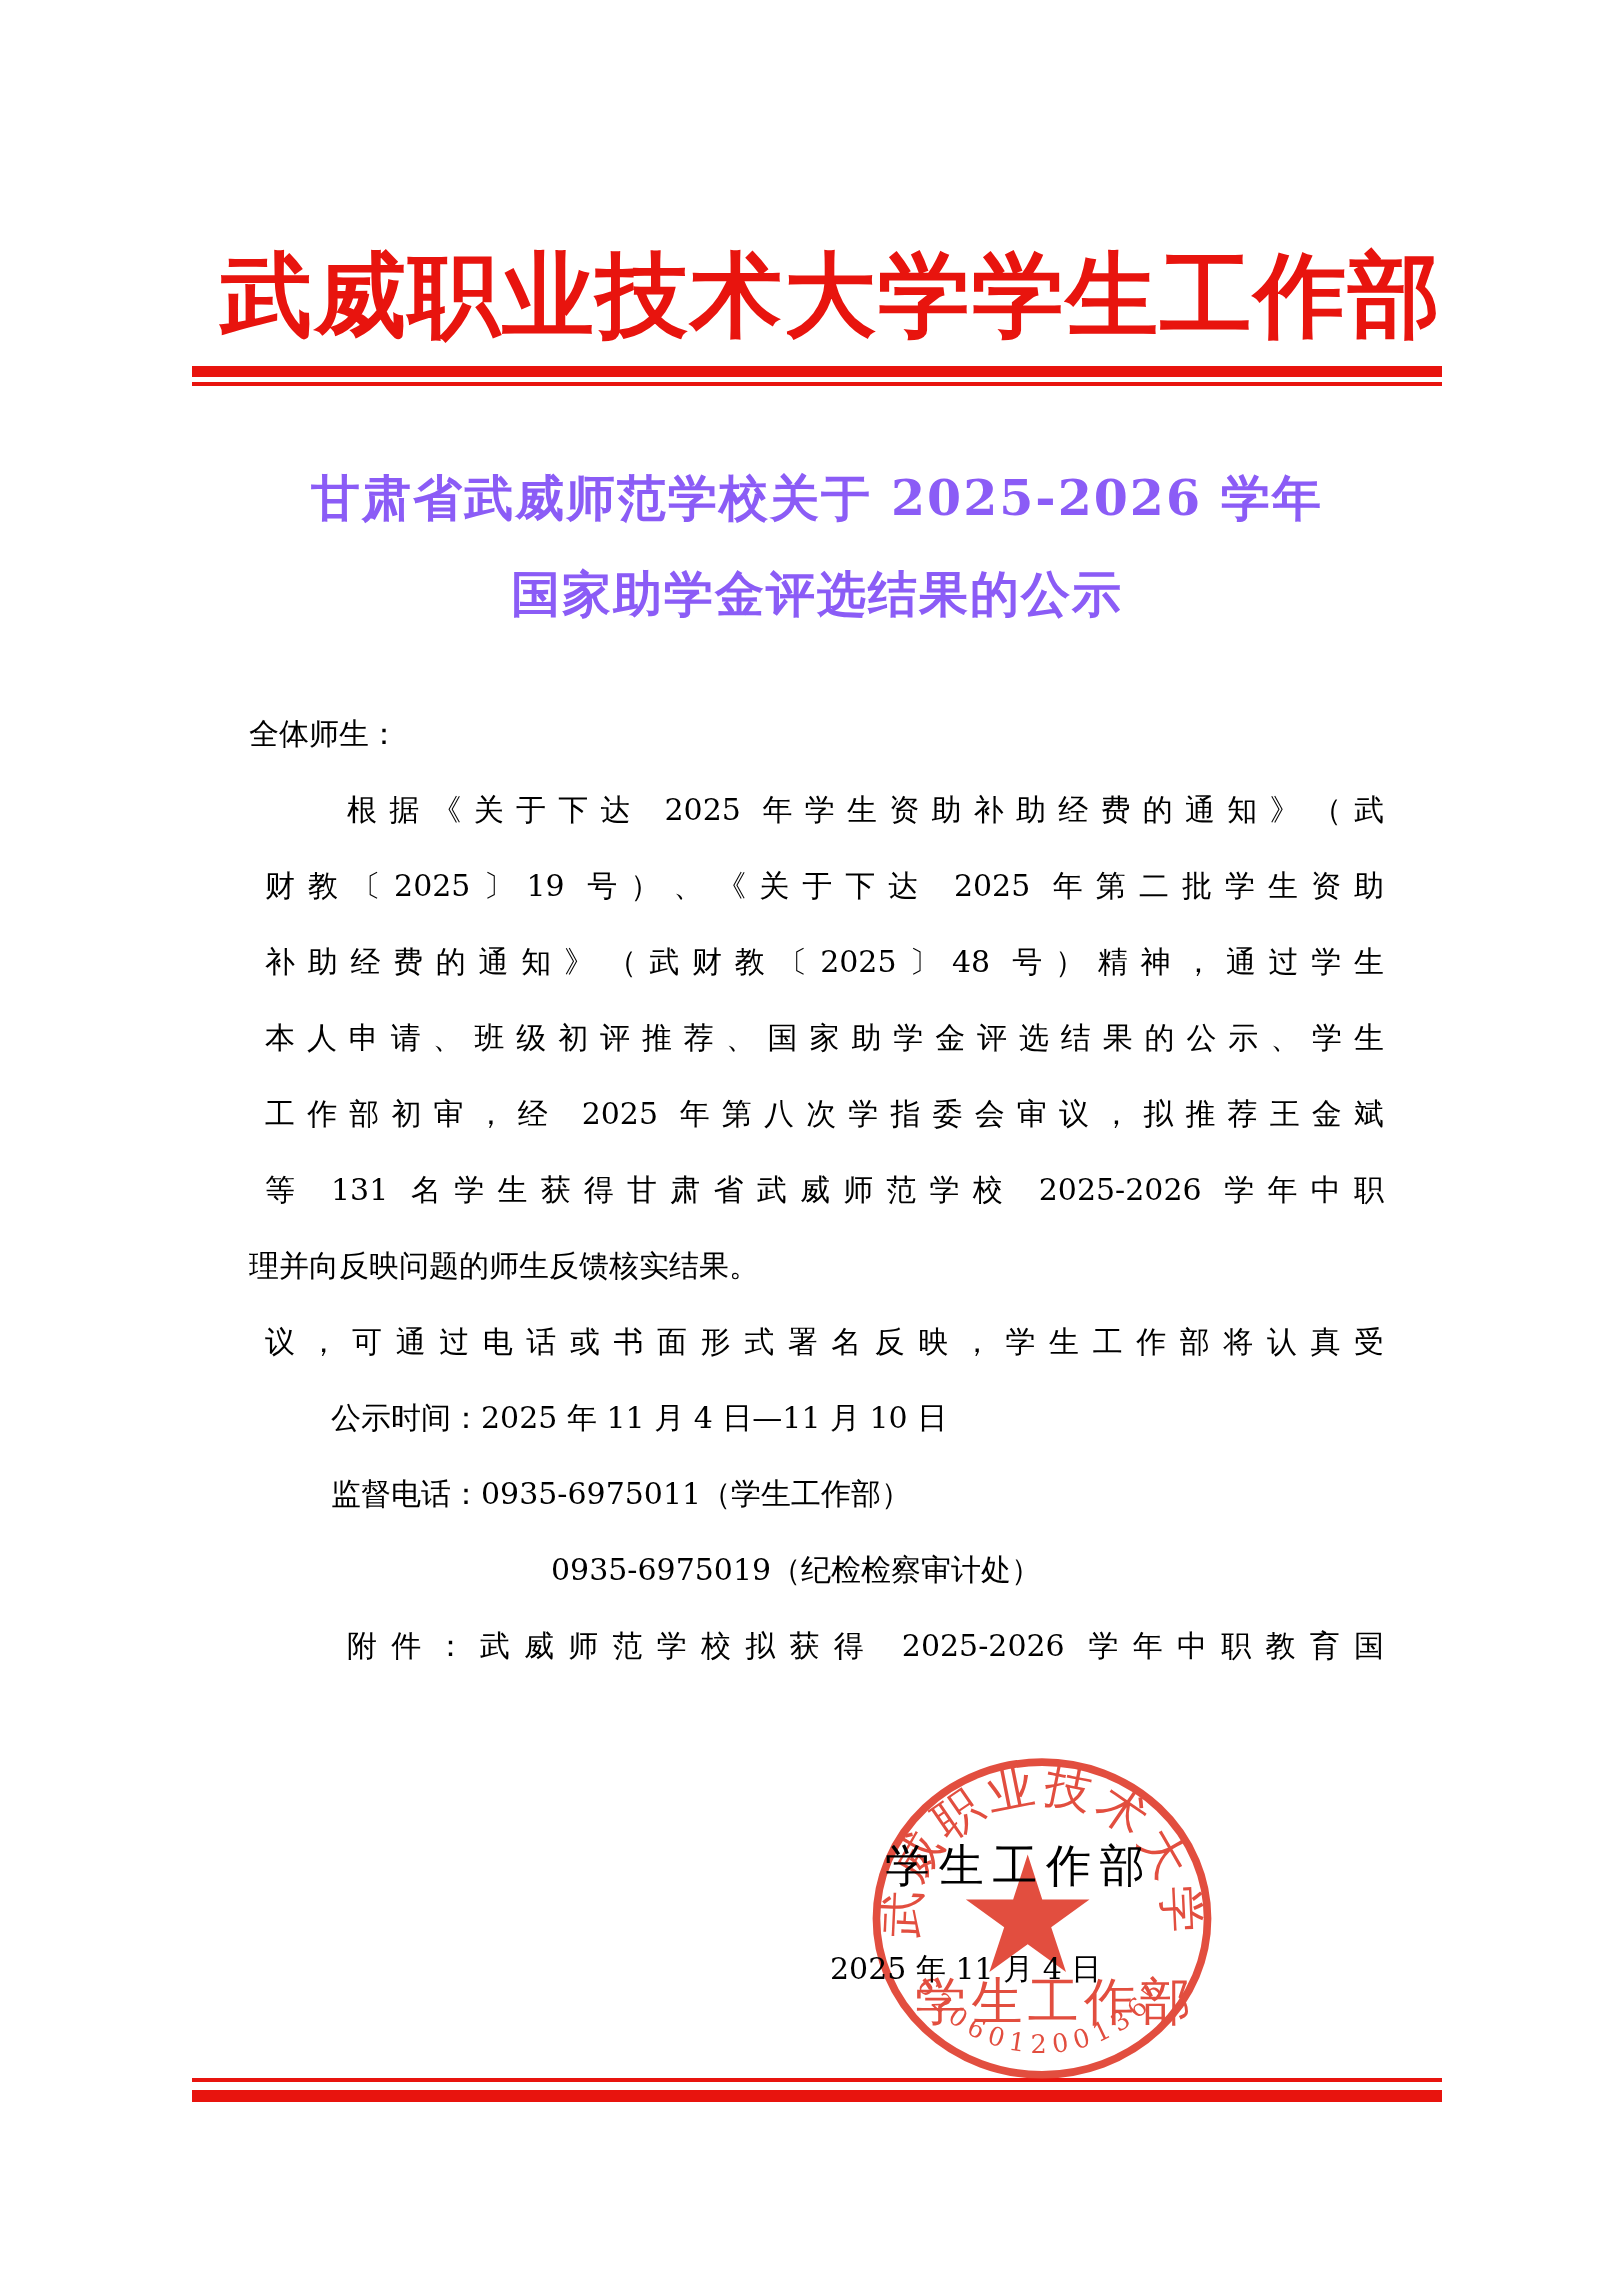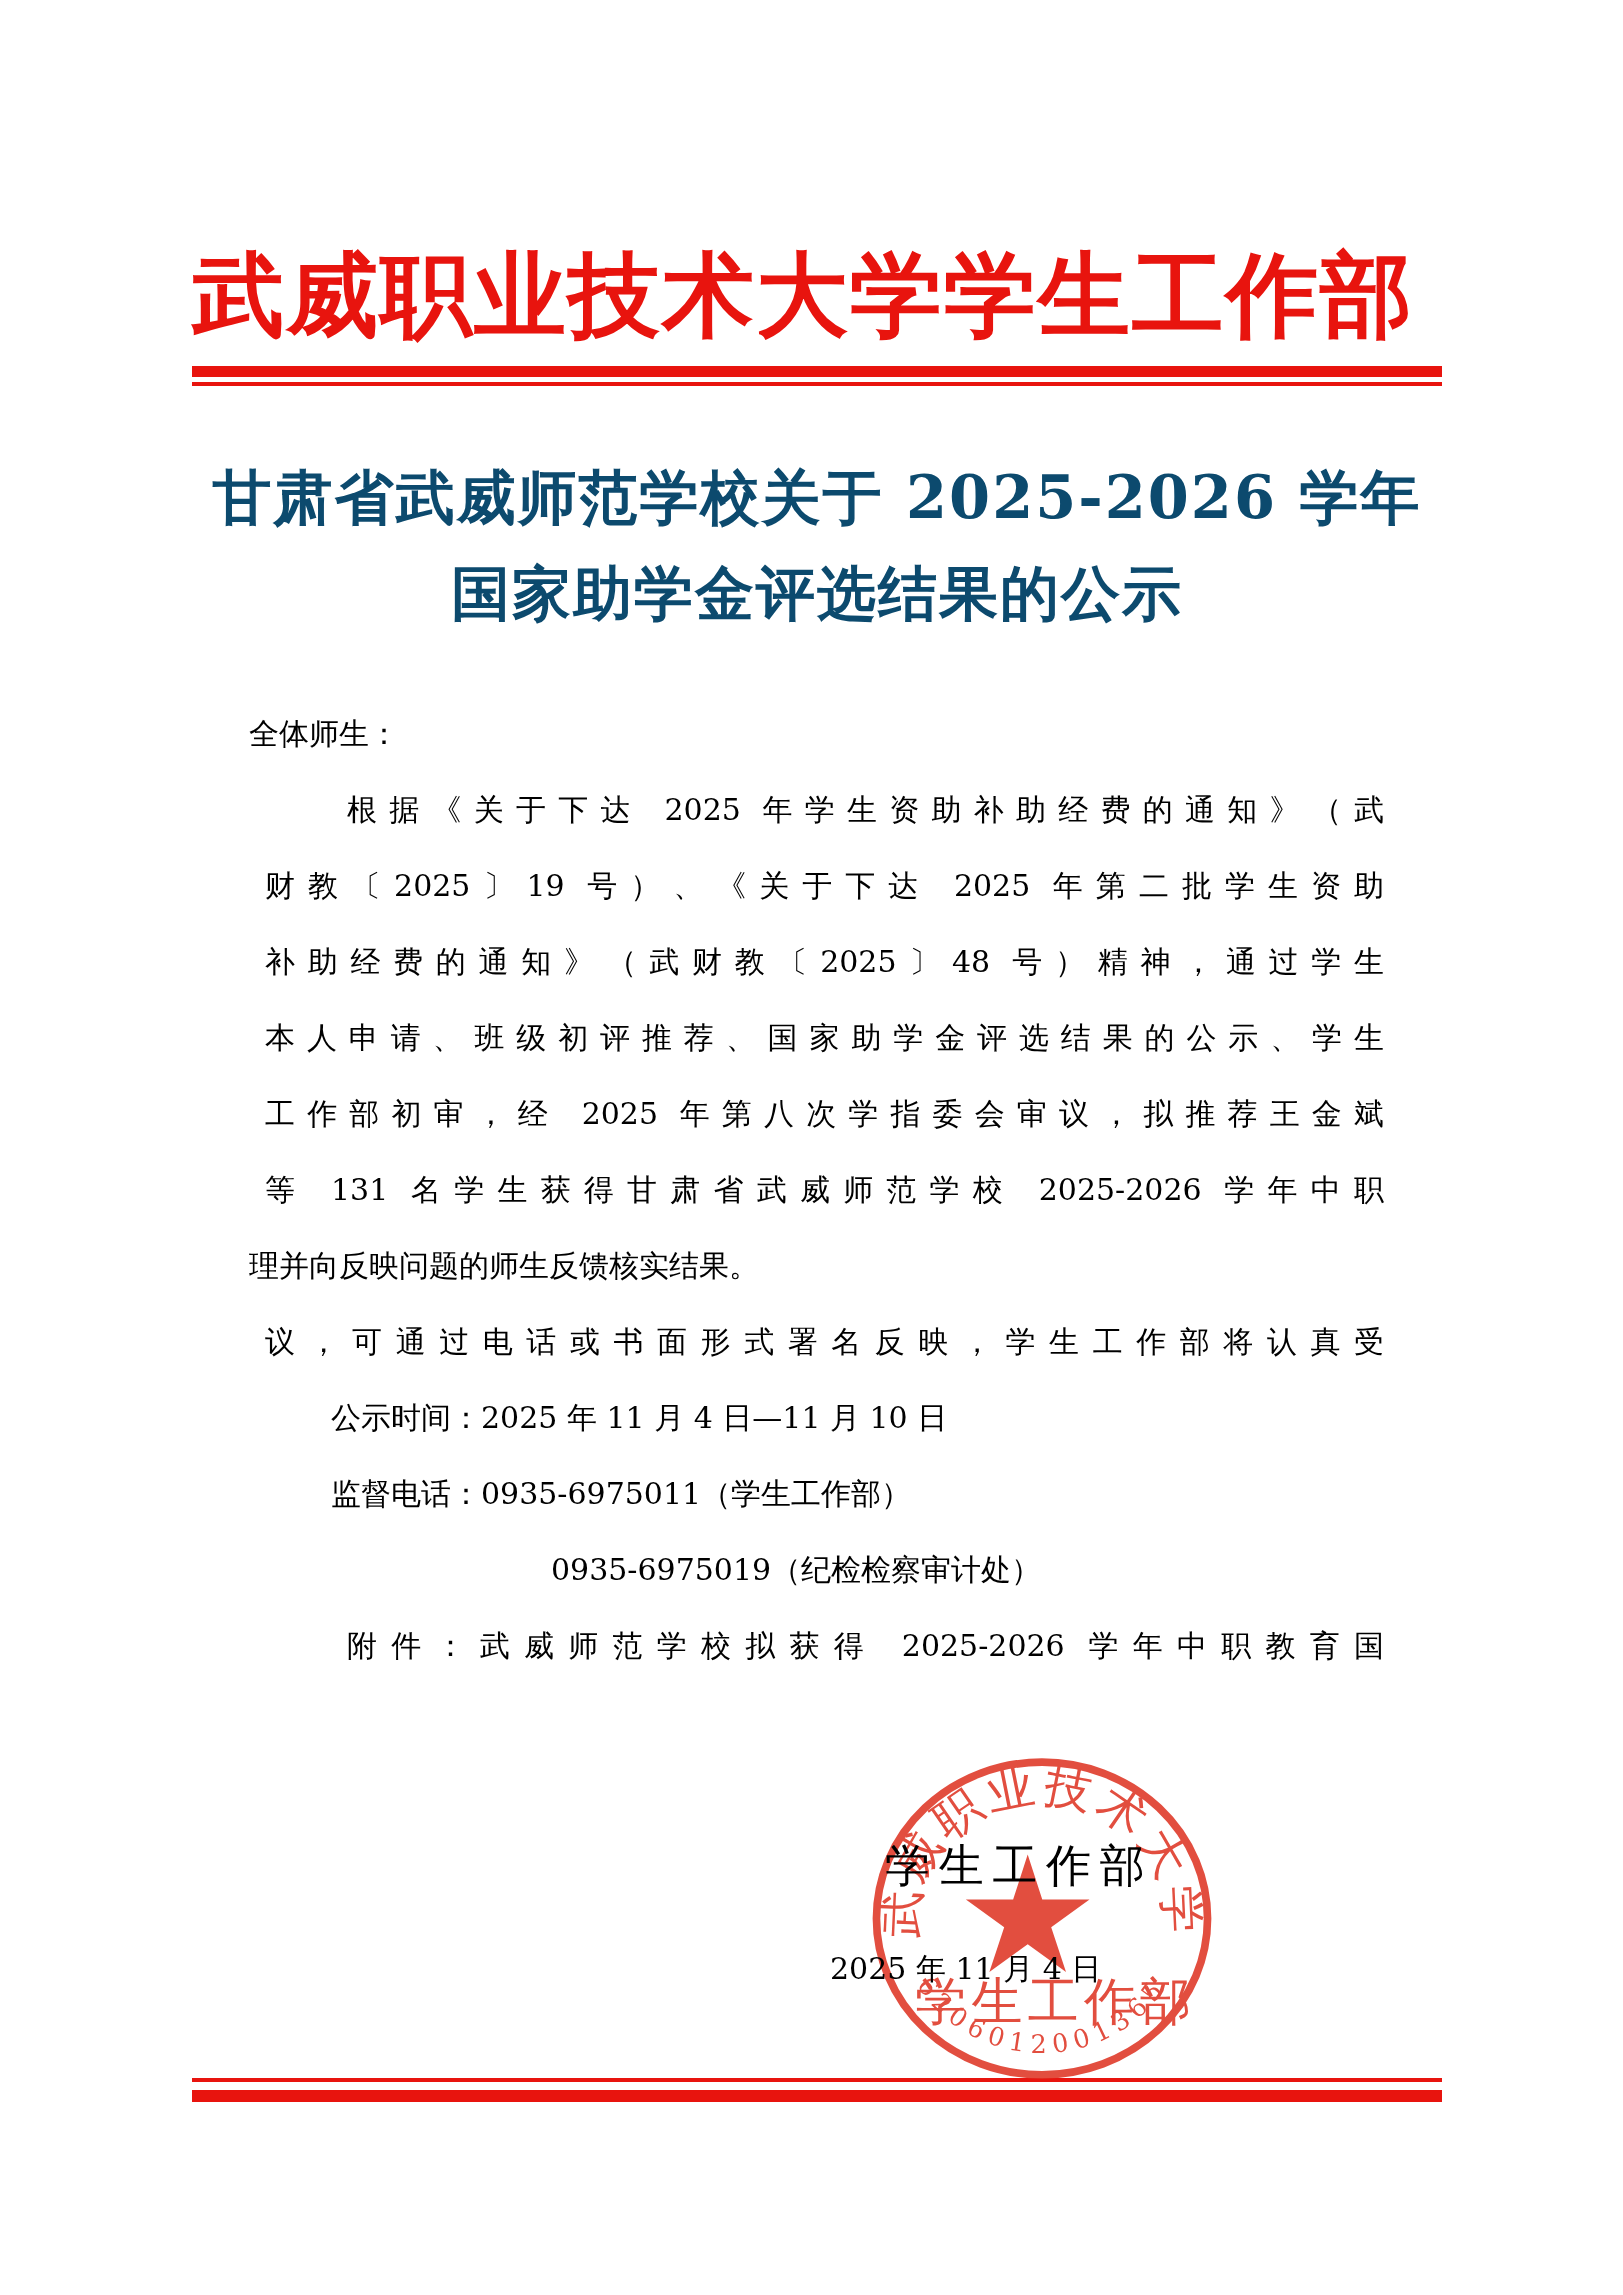--- a/index.html
+++ b/index.html
@@ -3,32 +3,32 @@
 <meta charset="utf-8">
 <style>
   html,body{margin:0;padding:0;background:#ffffff;}
   .page{
     position:relative;width:1623px;height:2295px;background:#ffffff;overflow:hidden;
     font-family:"DejaVu Serif","Liberation Serif",serif;color:#000;
   }
   
   .org-title{
     position:absolute;left:192px;top:239px;width:1250px;
-    text-align:left;font-size:92px;line-height:112px;font-weight:900;
+    text-align:right;font-size:92px;line-height:112px;font-weight:900;
     color:#e8140e;letter-spacing:2px;white-space:nowrap;
   }
   .rule{position:absolute;left:192px;width:1250px;background:#e8140e;}
   .rule-top-thick{top:366px;height:10.7px;}
   .rule-top-thin{top:382px;height:4.1px;}
   .rule-bottom-thin{top:2078px;height:4.1px;}
   .rule-bottom-thick{top:2090px;height:11.8px;}
   
   .doc-title{
     position:absolute;left:192px;top:450px;width:1250px;text-align:center;
-    font-weight:700;font-size:59px;line-height:96px;letter-spacing:2px;color:#0c4a6e;
+    font-weight:700;font-size:49px;line-height:96px;letter-spacing:2px;color:#8b5cf6;
   }
   
   .body-block{
     position:absolute;left:249px;top:696px;width:1135px;
     font-size:30px;line-height:76px;color:#000;
   }
   .bl{min-height:76px;}
   .jl{text-align:justify;text-align-last:justify;text-justify:distribute;margin-left:16px;}
   .i2{text-indent:82px;}
   .i7{text-indent:302px;}

